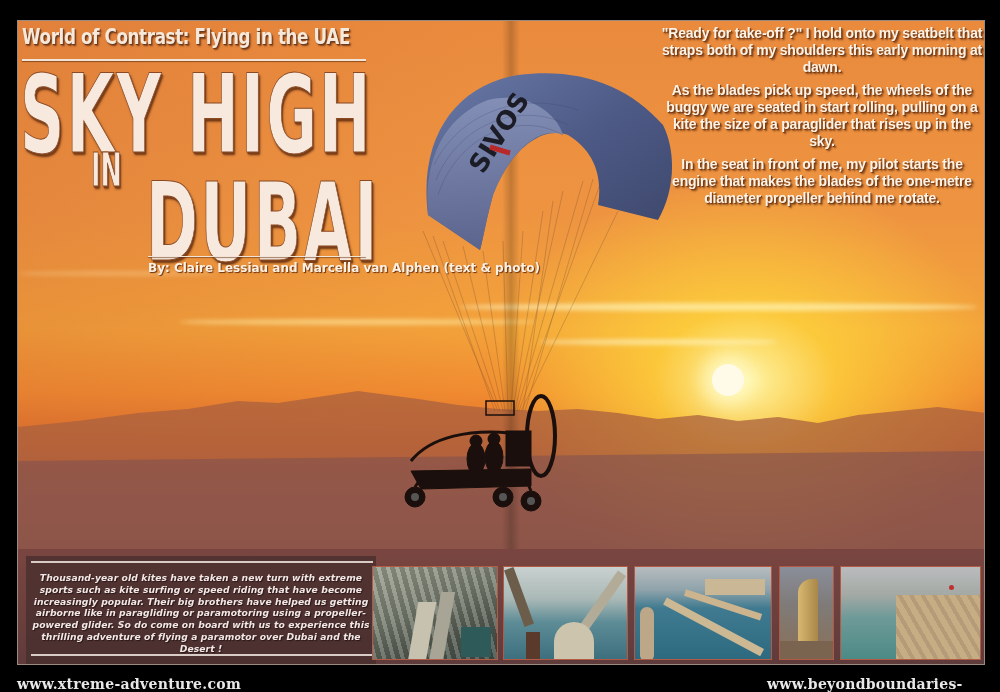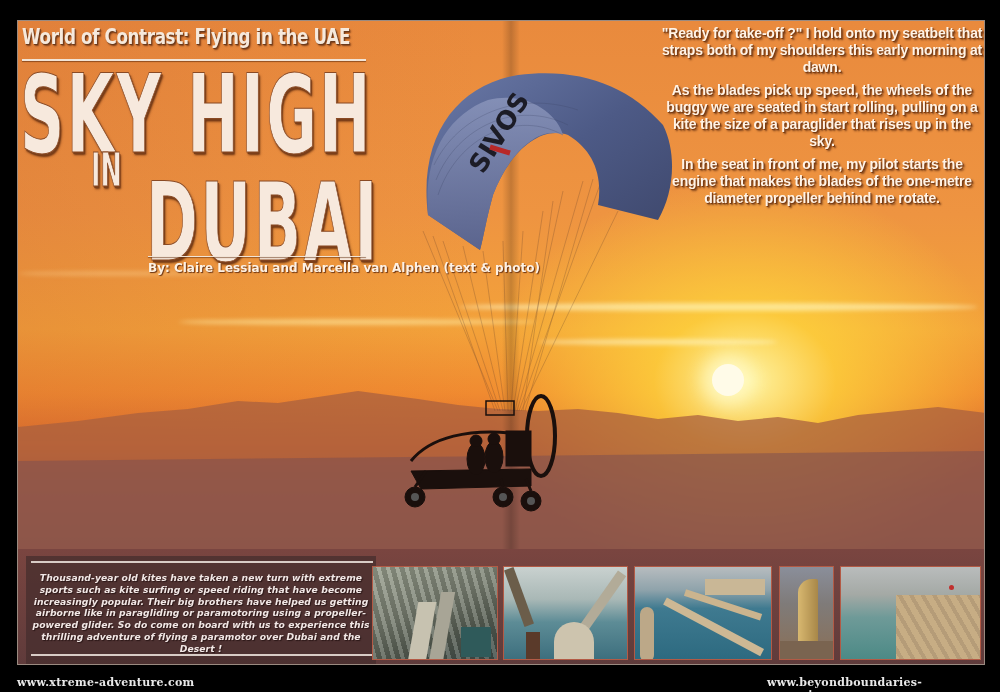--- a/index.html
+++ b/index.html
@@ -89,21 +89,21 @@
     font-family: "DejaVu Sans", sans-serif; font-style: italic; font-weight: bold;
     font-size: 9.2px; line-height: 11.8px; color: #f2e8e6; letter-spacing: 0.1px;
     text-shadow: 1px 1px 1px #2a1616;
   }
   .thumb {
     position: absolute; top: 545px; height: 94px;
     border: 1px solid #b35a45; box-sizing: border-box; overflow: hidden;
   }
   .footer-url {
     position: absolute; top: 676px; font-family: "DejaVu Serif", serif; font-weight: bold;
-    font-size: 11px; color: #e8e8e8; letter-spacing: 0.3px;
+    font-size: 14px; color: #e8e8e8; letter-spacing: 0.3px;
   }
 </style>
 </head>
 <body>
 
 <div class="spread">
   <div class="sky-left-tone"></div>
 
   <div class="cloud-band" style="left:160px;top:298px;width:360px;"></div>
   <div class="cloud-band" style="left:440px;top:282px;width:520px;height:8px;background:rgba(255,250,200,0.6);"></div>

